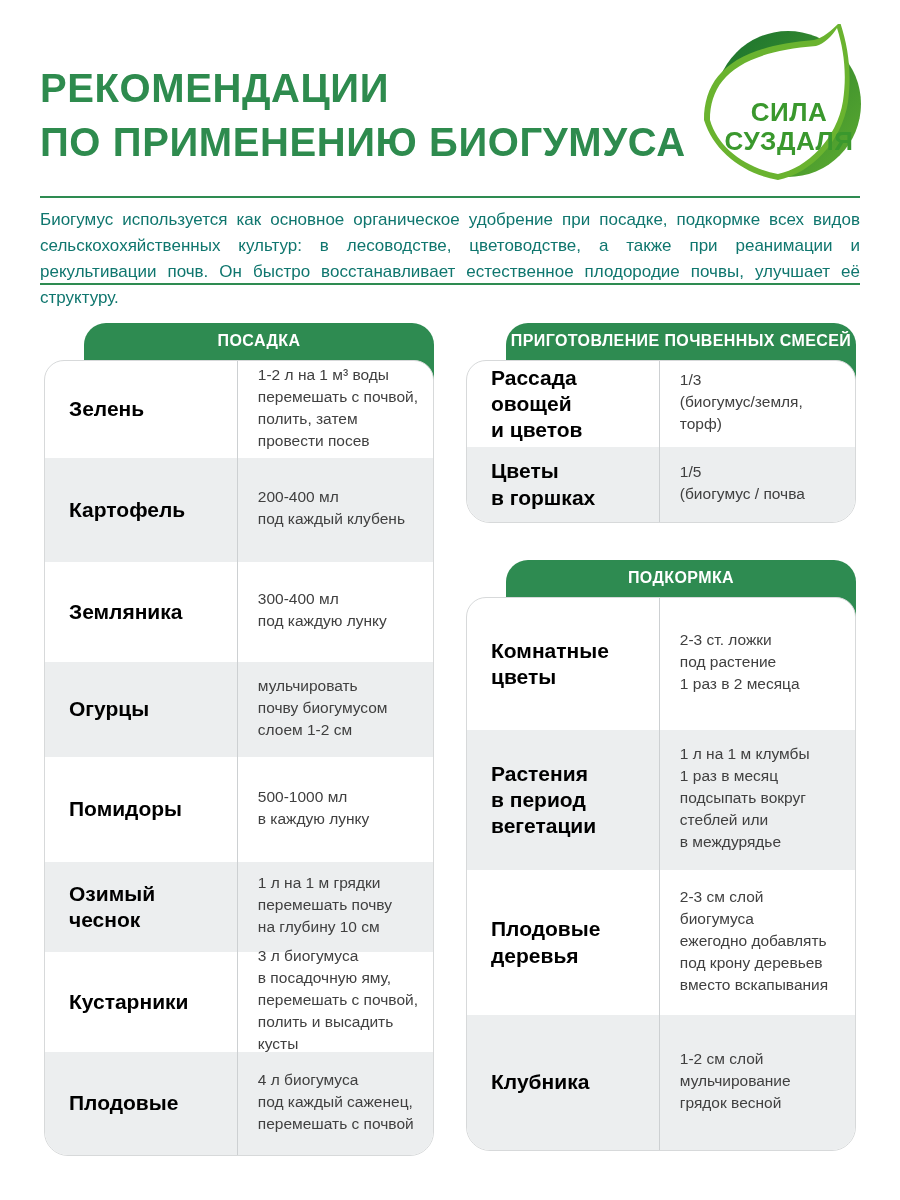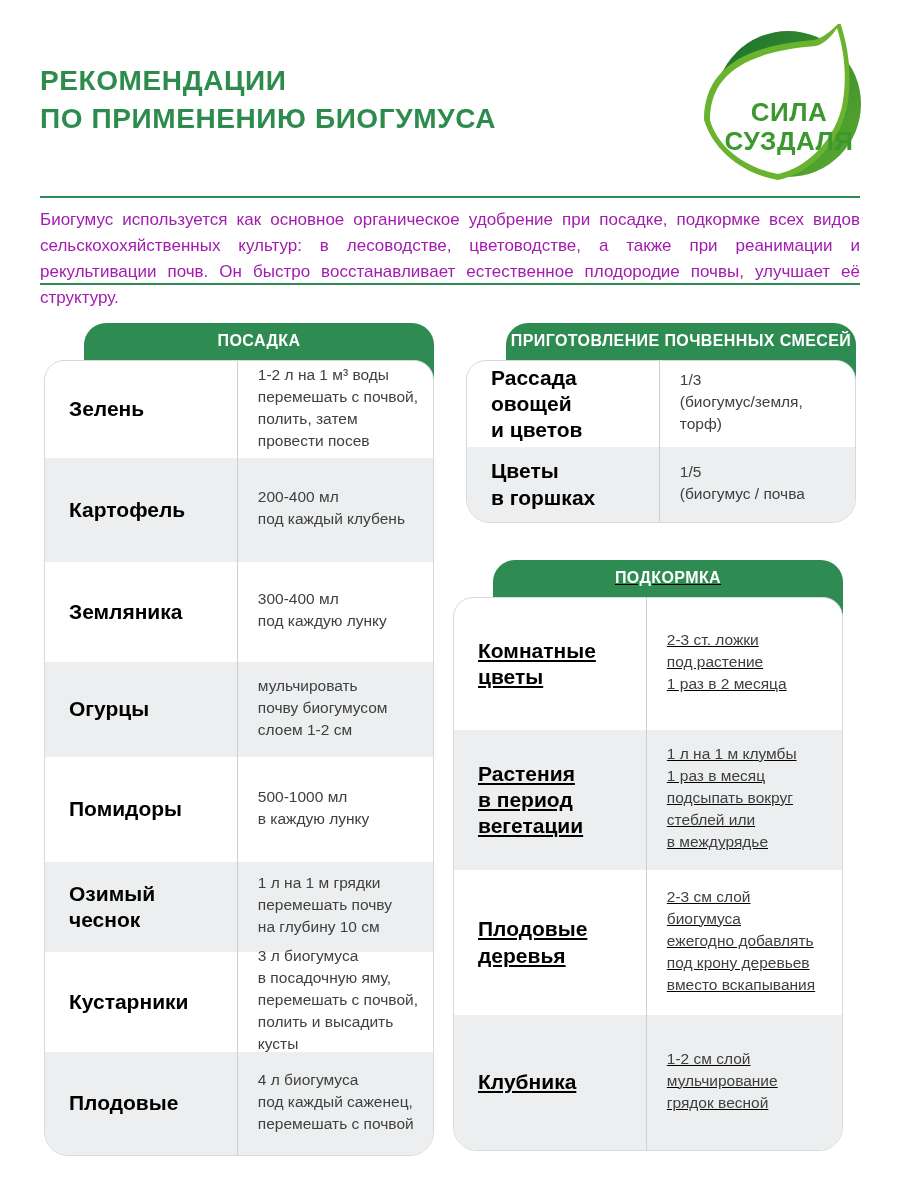--- a/index.html
+++ b/index.html
@@ -4,42 +4,42 @@
 <style>
   * { margin:0; padding:0; box-sizing:border-box; }
   html,body { background:#ffffff; }
   .page {
     position:relative; width:900px; height:1200px; background:#ffffff;
     font-family:"Liberation Sans", sans-serif; overflow:hidden;
   }
   
   .title {
     position:absolute; left:40px; top:62px;
-    font-size:28px; font-weight:bold; color:#2E8B4E;
+    font-size:40px; font-weight:bold; color:#2E8B4E;
     line-height:1.34; letter-spacing:0.6px; white-space:pre-line;
   }
   .logo-svg { position:absolute; left:688px; top:24px; width:200px; height:170px; }
   .logo-text {
     position:absolute; left:700px; top:98px; width:178px;
     text-align:center; color:#3A982D; font-weight:bold;
     font-size:26px; line-height:1.1; letter-spacing:0.5px; white-space:pre-line;
   }
   .rule { position:absolute; left:40px; width:820px; border-top:2px solid #2E8B51; }
   .rule-top { top:196px; }
   .rule-bottom { top:283px; }
   .intro {
     position:absolute; left:40px; top:207px; width:820px;
-    font-size:17px; line-height:1.53; color:#a21caf;
+    font-size:17px; line-height:1.53; color:#0f766e;
     text-align:justify;
   }
   
   .tbl { position:absolute; width:390px; }
   .tbl-posadka   { left:44px;  top:323px; }
   .tbl-smesi     { left:466px; top:323px; }
-  .tbl-podkormka { left:453px; top:560px;text-decoration:underline; }
+  .tbl-podkormka { left:466px; top:560px; }
   .tbl .hdr {
     position:relative; height:57px; background:#2E8B51;
     border-radius:22px 22px 0 0;
     color:#ffffff; font-weight:bold; font-size:16px; letter-spacing:0.4px;
     display:flex; justify-content:center; align-items:flex-start;
     padding-top:9px;
     margin-left:40px;
   }
   .tbl .body {
     position:relative; margin-top:-20px; background:#ffffff;

